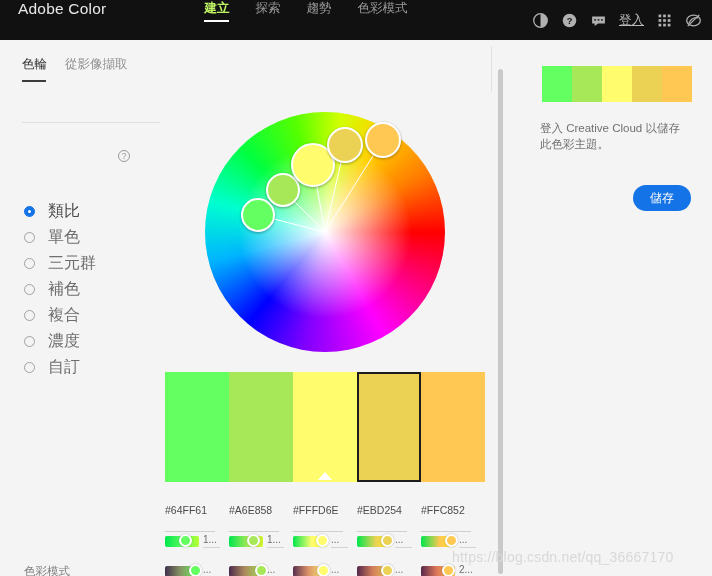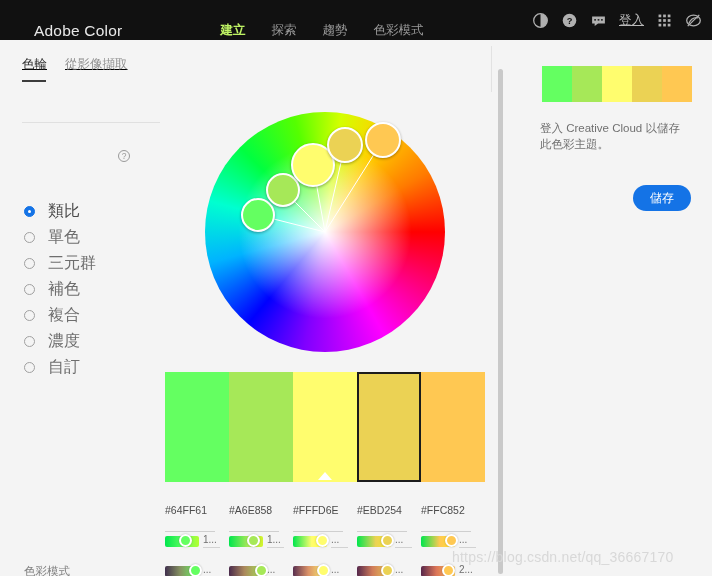--- a/index.html
+++ b/index.html
@@ -8,21 +8,21 @@
     overflow: hidden;
     background: #f4f4f4;
     font-family: "Liberation Sans", "DejaVu Sans", sans-serif;
   }
 
   
   #topnav {
     position: absolute; left: 0; top: 0;
     width: 712px; height: 40px;
     background: #111111;
-    display: flex; align-items: flex-end; padding-left: 16px;
+    display: flex; align-items: flex-start;
   }
   #brand {
     color: #e8e8e8; font-size: 15.5px; letter-spacing: .2px;
     margin-left: 18px; white-space: nowrap;
   }
   #navitems {
     display: flex; align-items: center; gap: 26px;
     margin-left: 98px;
   }
   .navitem {
@@ -40,21 +40,21 @@
   }
   .navicon { width: 17px; height: 17px; display: block; cursor: pointer; }
   #signin-link { color: #b9b9b9; font-size: 12.5px; cursor: pointer; white-space: nowrap; text-decoration: underline; }
 
   
   #sidebar {
     position: absolute; left: 0; top: 40px;
     width: 160px; height: 536px;
     background: #f4f4f4;
   }
-  #tabs { display: flex; gap: 18px; margin: 16px 0 0 22px; text-decoration: underline; }
+  #tabs { display: flex; gap: 18px; margin: 16px 0 0 22px; }
   .tab { font-size: 12.5px; color: #8e8e8e; cursor: pointer; position: relative; padding-bottom: 9px; white-space: nowrap;}
   .tab.active { color: #2c2c2c; }
   .tab.active::after {
     content: ""; position: absolute; left: 0; width: 24px; bottom: 0;
     height: 2px; background: #3c3c3c;
   }
   #tab-underline {
     position: absolute; left: 22px; top: 82px; width: 150px; height: 1px; background: #e0e0e0;
   }
   #harmony-label {

